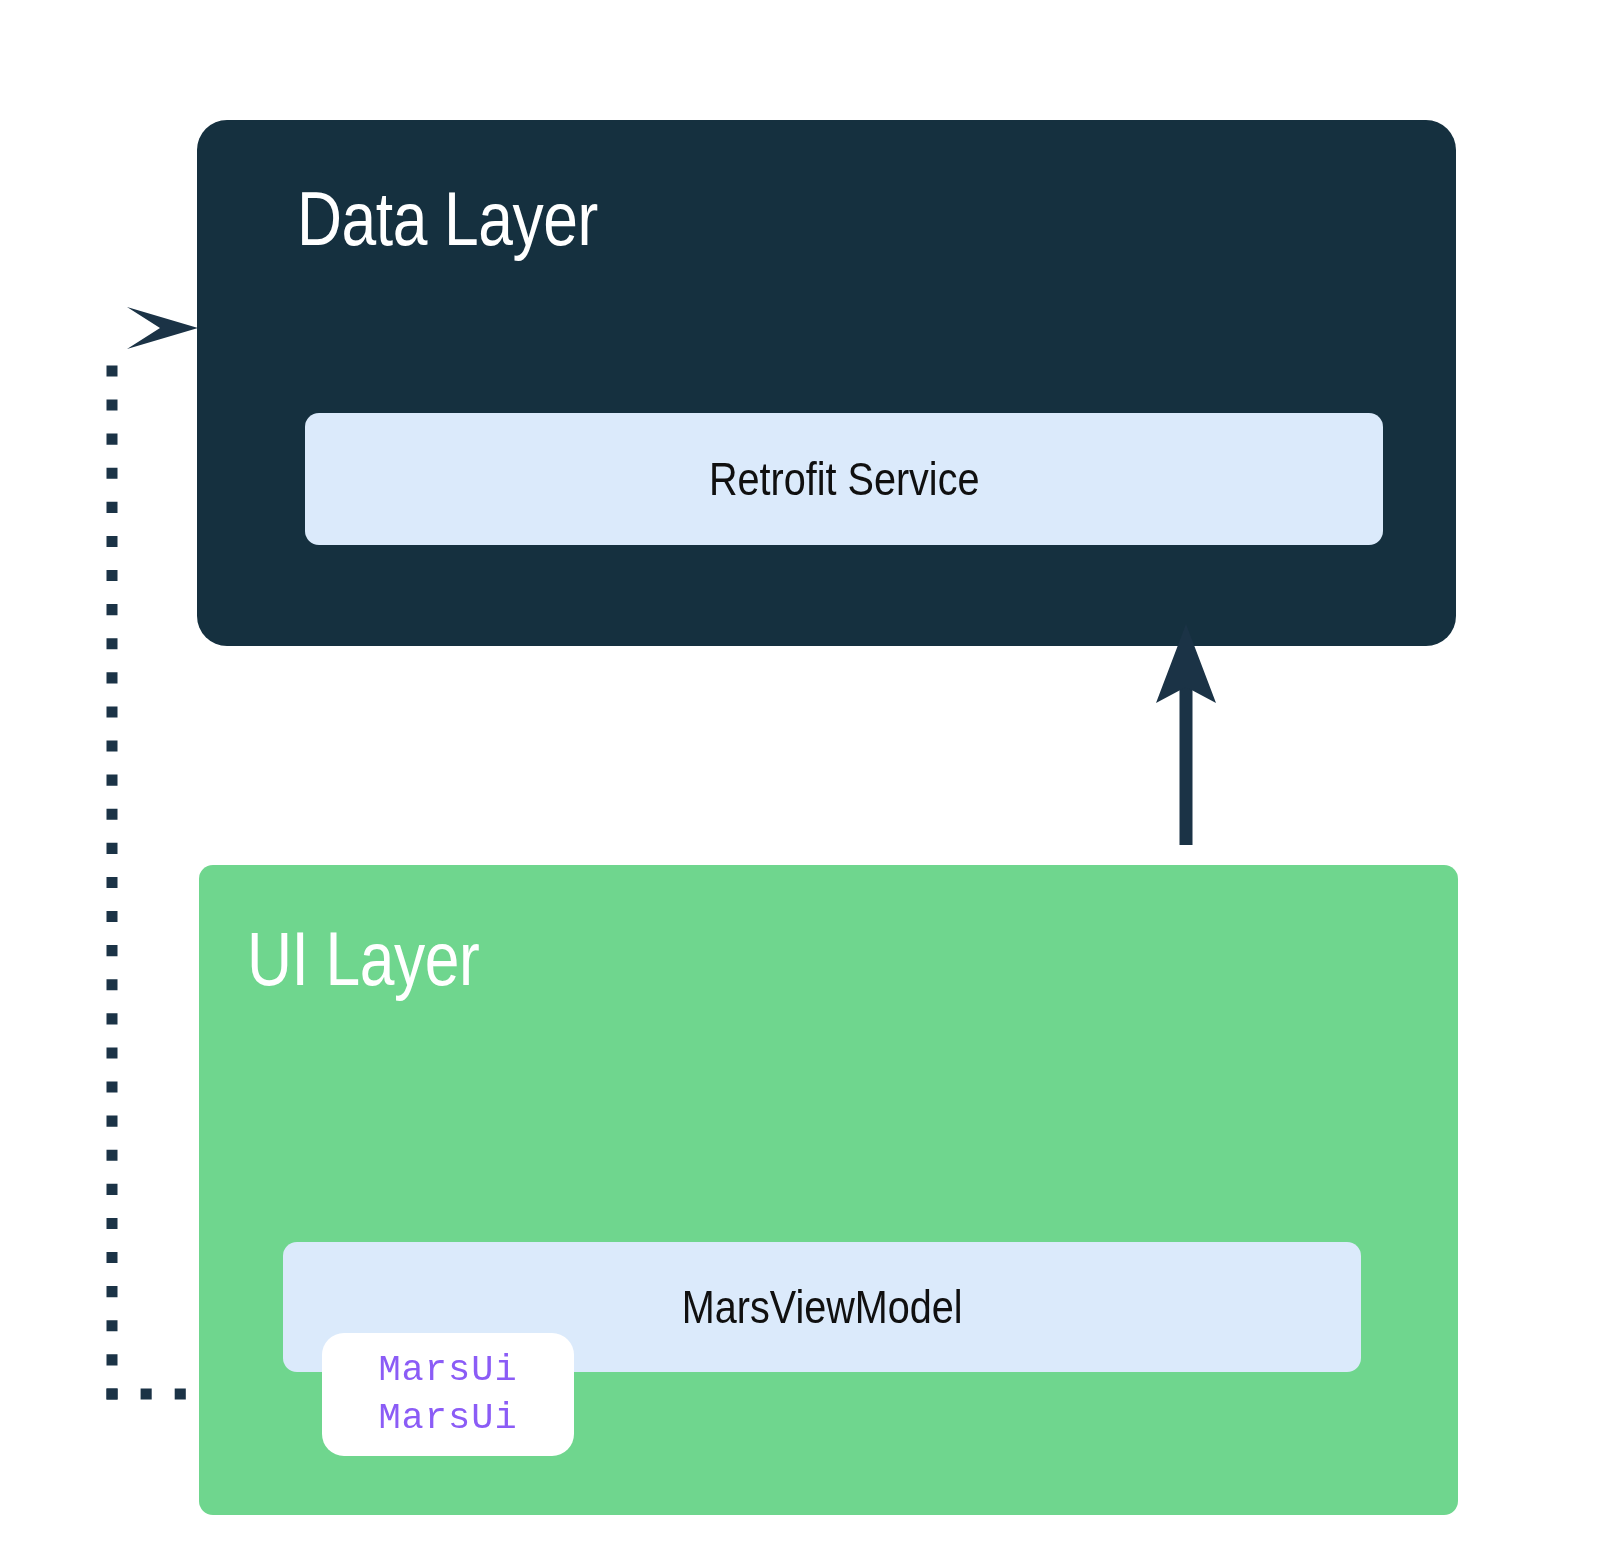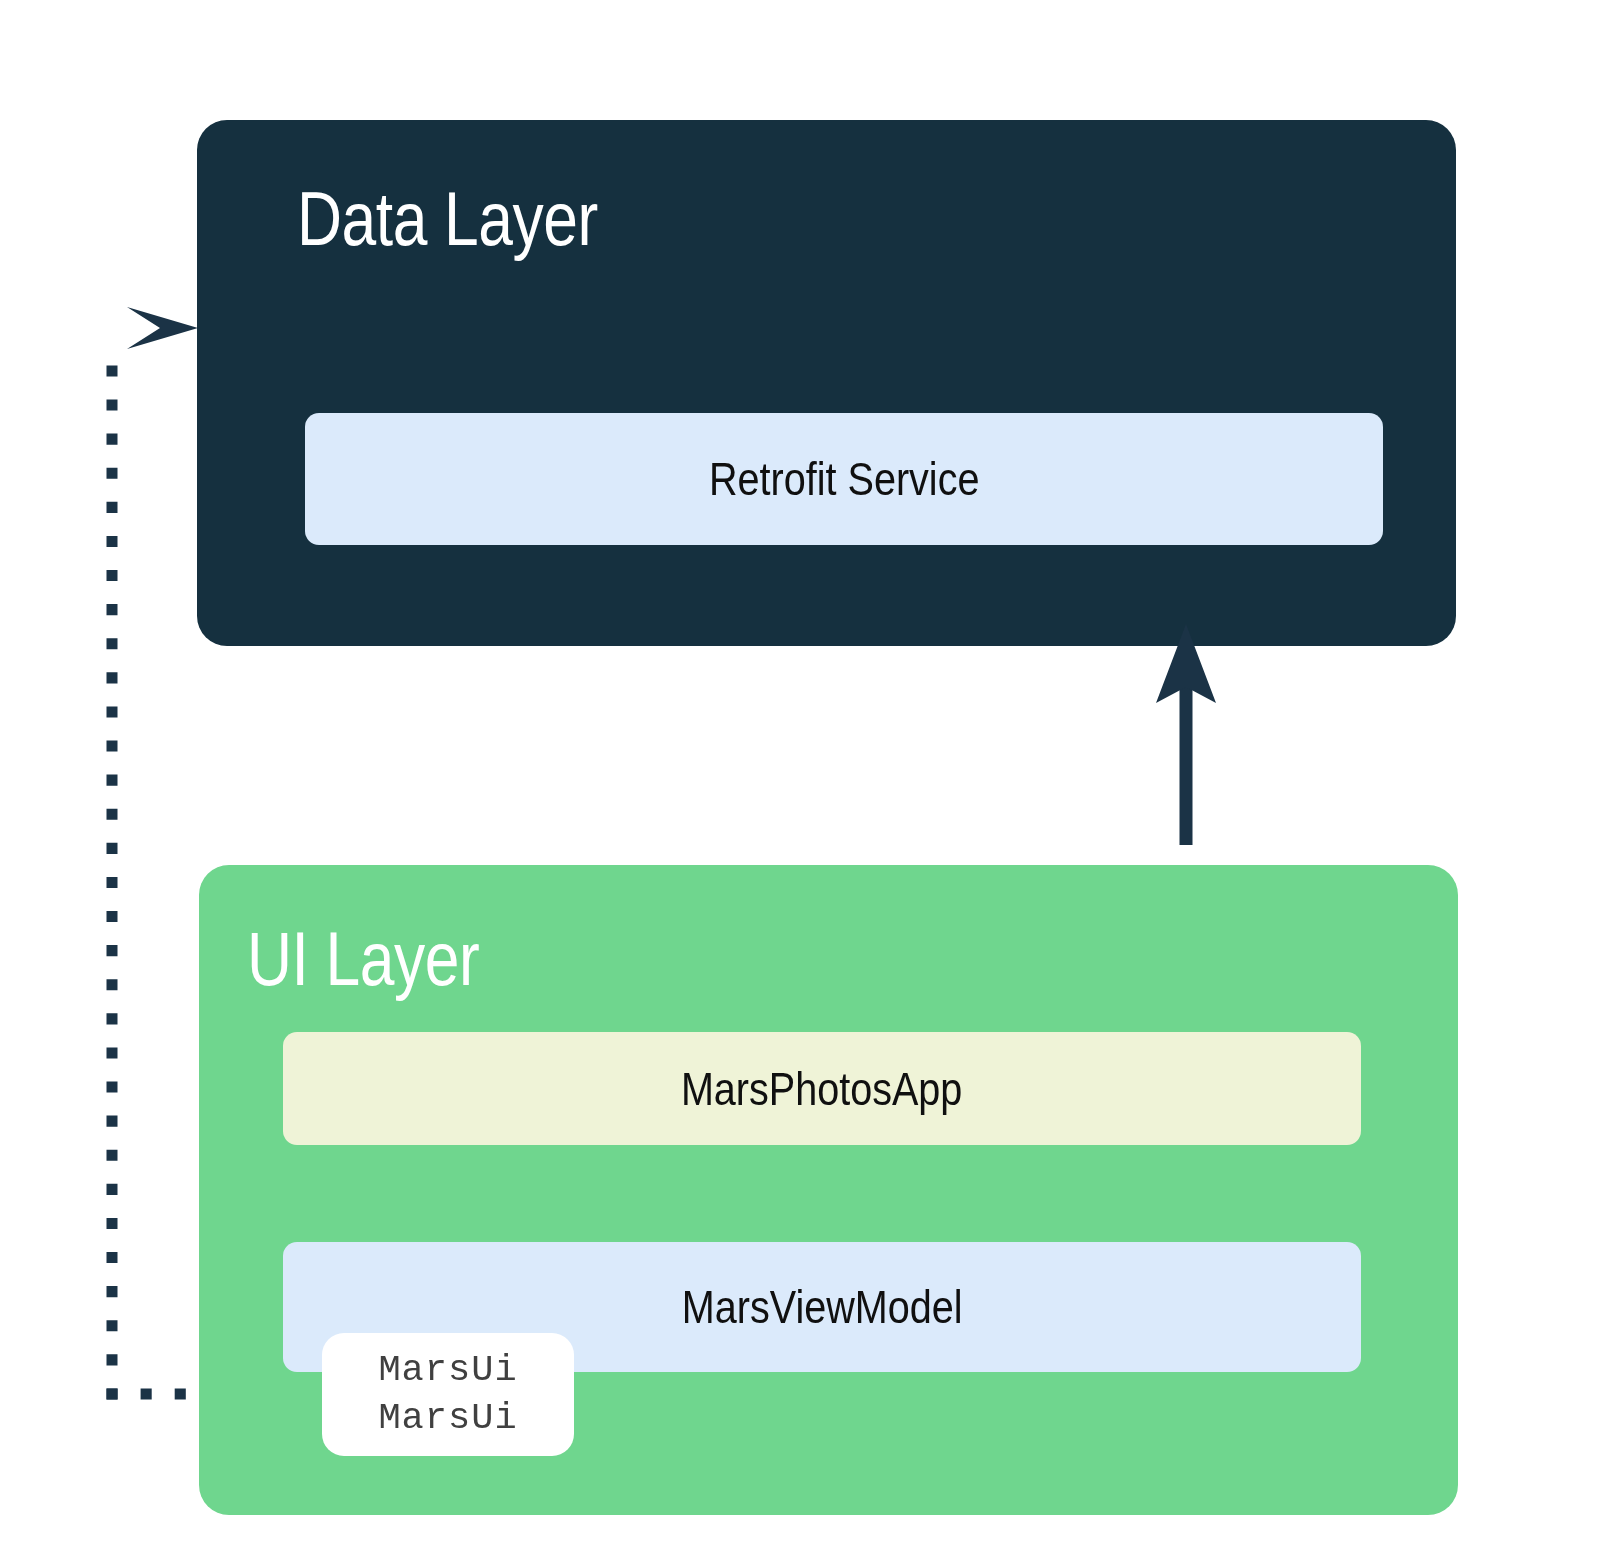--- a/index.html
+++ b/index.html
@@ -31,20 +31,21 @@
     height: 526px;
     background: #15303f;
     margin-top: 48px;
   }
   #ui-layer-box {
     left: 199px;
     top: 865px;
     width: 1259px;
     height: 650px;
     background: #6fd68e;
+    border-radius: 14px;
   }
 
   .layer-title {
     position: absolute;
     font-family: "Liberation Sans Narrow", "Liberation Sans", sans-serif;
     font-size: 76px;
     font-weight: 400;
     color: #ffffff;
     letter-spacing: -0.5px;
     white-space: nowrap;
@@ -106,21 +107,21 @@
     display: flex;
     flex-direction: column;
     align-items: center;
     justify-content: center;
     z-index: 5;
   }
   #mars-ui-state-label .mono-line {
     font-family: "Liberation Mono", "DejaVu Sans Mono", monospace;
     font-size: 37px;
     line-height: 1.28;
-    color: #404040;
+    color: #8b5cf6;
     letter-spacing: 1px;
     white-space: nowrap;
   }
 
   
   #connector-svg {
     position: absolute;
     left: 0;
     top: 0;
     width: 1600px;
@@ -151,23 +152,20 @@
 
     <div id="retrofit-service-box" class="component-box">
       <span class="component-label">Retrofit Service</span>
     </div>
   </div>
 
   
   <div id="ui-layer-box" class="layer-box">
     <div id="ui-layer-title" class="layer-title">UI Layer</div>
 
-    <div id="mars-photos-app-box" class="component-box">
-      <span class="component-label">MarsPhotosApp</span>
-    </div>
 
     <div id="mars-view-model-box" class="component-box">
       <span class="component-label">MarsViewModel</span>
     </div>
   </div>
 
   
   <div id="mars-ui-state-label">
     <span class="mono-line">MarsUi</span>
     <span class="mono-line">MarsUi</span>

